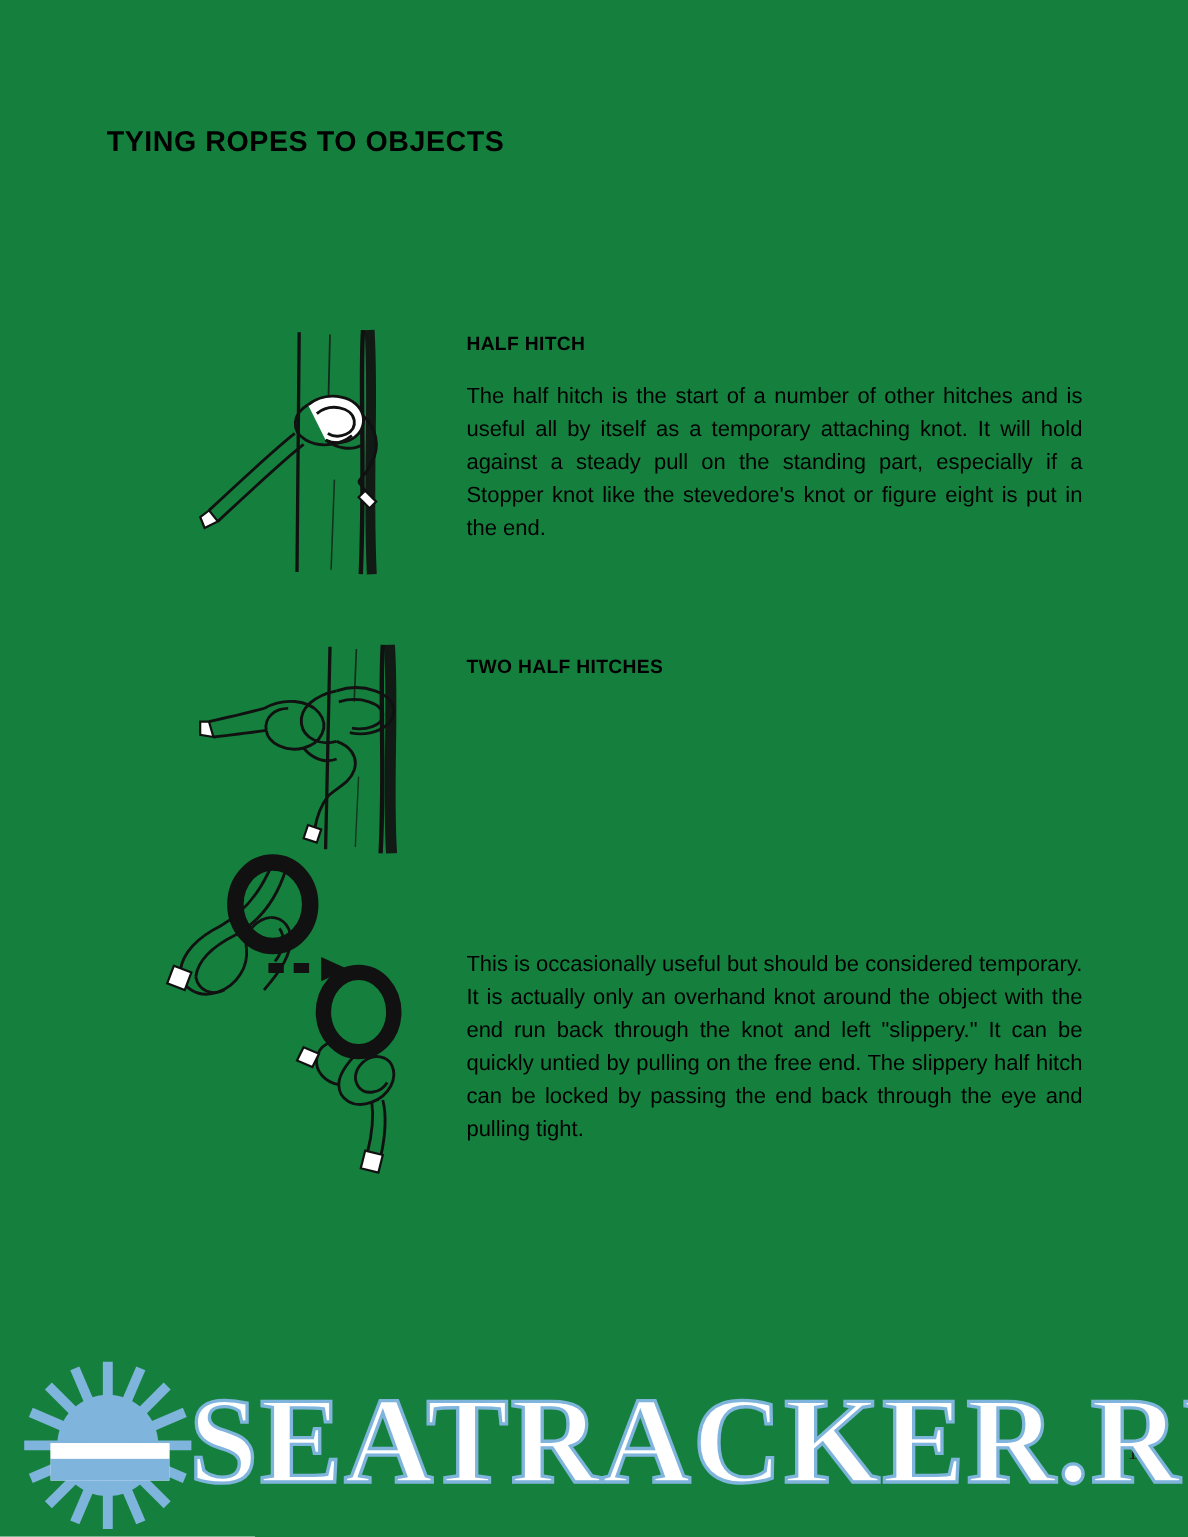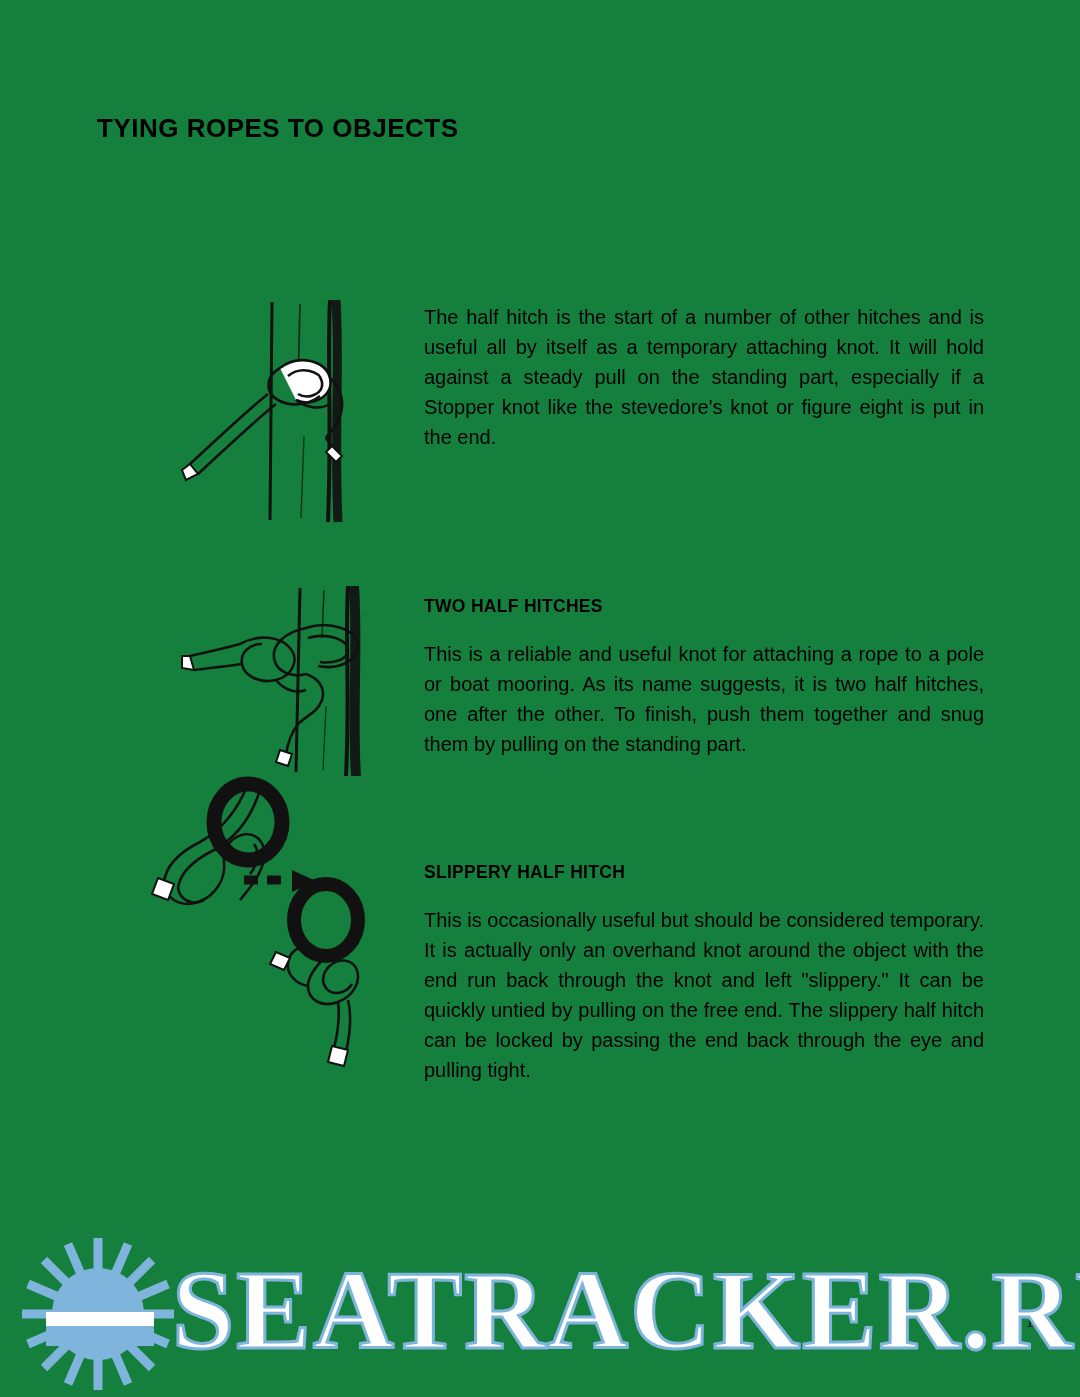--- a/index.html
+++ b/index.html
@@ -142,20 +142,21 @@
         <path d="M152,150 L162,160 L156,166 L146,156 Z" fill="#fff" stroke="#111" stroke-width="2"></path>
 
         <g stroke="#111" stroke-width="2.6" fill="none">
           <path d="M88,98 C70,112 40,140 10,168"></path>
           <path d="M96,108 C78,122 48,150 18,178"></path>
         </g>
         <path d="M10,168 L18,178 L6,184 L2,174 Z" fill="#fff" stroke="#111" stroke-width="2"></path>
       </svg>
     </div>
     <div class="sec-text">
+      <div class="sec-heading">HALF HITCH</div>
       <div class="sec-body">The half hitch is the start of a number of other hitches and is useful all by itself as a temporary attaching knot. It will hold against a steady pull on the standing part, especially if a Stopper knot like the stevedore's knot or figure eight is put in the end.</div>
     </div>
   </div>
 
   <div class="section" id="section-two-half-hitches">
     <div class="sec-figure">
       <svg width="220" height="190" viewBox="0 0 220 190">
 
         <path d="M120,2 L116,186" stroke="#111" stroke-width="3" fill="none"></path>
         <path d="M168,0 C165,50 170,110 166,190" stroke="#111" stroke-width="4" fill="none"></path>
@@ -182,21 +183,20 @@
           <path d="M60,58 C46,62 28,66 10,70"></path>
           <path d="M62,78 C48,80 30,82 14,84"></path>
         </g>
         <path d="M10,70 L14,84 L2,82 L2,70 Z" fill="#fff" stroke="#111" stroke-width="2"></path>
 
         <path d="M100,164 L112,168 L108,180 L96,176 Z" fill="#fff" stroke="#111" stroke-width="2"></path>
       </svg>
     </div>
     <div class="sec-text">
       <div class="sec-heading">TWO HALF HITCHES</div>
-      <div class="sec-body">This is a reliable and useful knot for attaching a rope to a pole or boat mooring. As its name suggests, it is two half hitches, one after the other. To finish, push them together and snug them by pulling on the standing part.</div>
     </div>
   </div>
 
   <div class="section" id="section-slippery">
     <div class="sec-figure">
       <svg width="280" height="300" viewBox="0 0 280 300">
 
         <ellipse cx="108" cy="52" rx="34" ry="38" fill="none" stroke="#111" stroke-width="15"></ellipse>
 
         <g stroke="#111" stroke-width="2.6" fill="none">
@@ -226,21 +226,20 @@
           <path d="M198,232 C200,246 198,262 194,278"></path>
           <path d="M208,230 C212,246 210,264 206,282"></path>
         </g>
 
         <path d="M136,182 L150,188 L144,200 L130,194 Z" fill="#fff" stroke="#111" stroke-width="2"></path>
 
         <path d="M192,276 L208,280 L204,296 L188,292 Z" fill="#fff" stroke="#111" stroke-width="2"></path>
       </svg>
     </div>
     <div class="sec-text">
-      <div class="sec-heading">SLIPPERY HALF HITCH</div>
       <div class="sec-body">This is occasionally useful but should be considered temporary. It is actually only an overhand knot around the object with the end run back through the knot and left "slippery." It can be quickly untied by pulling on the free end. The slippery half hitch can be locked by passing the end back through the eye and pulling tight.</div>
     </div>
   </div>
 
   <div class="page-number">13</div>
 
   <div class="watermark">
     <svg width="200" height="169" viewBox="0 0 200 169" style="position:absolute;left:6px;top:6px;">
       <g fill="#7fb4dc">
         <circle cx="92" cy="80" r="46"></circle>

